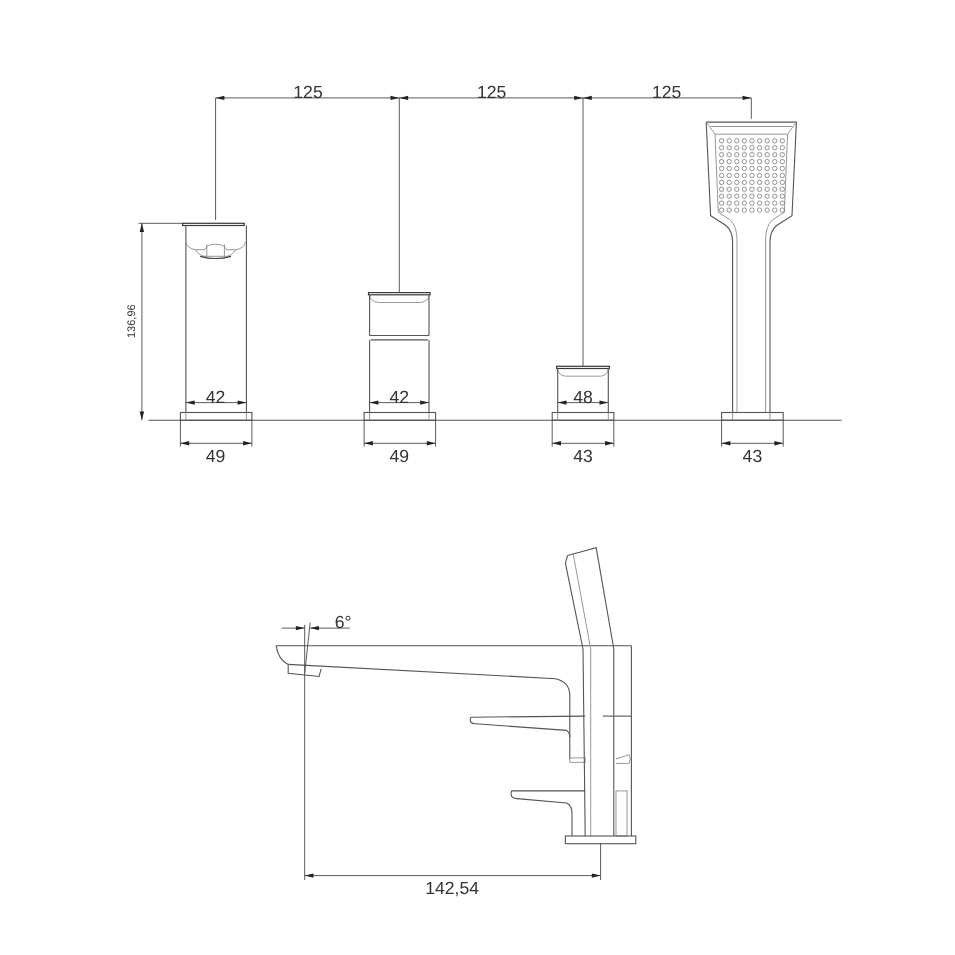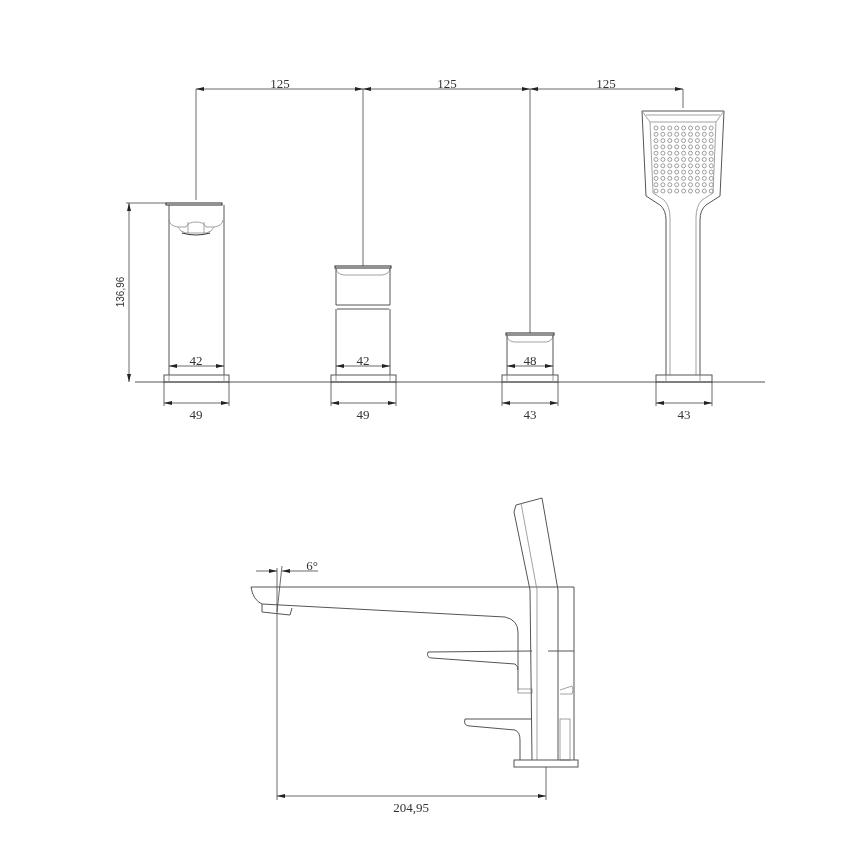--- a/index.html
+++ b/index.html
@@ -4,21 +4,21 @@
   <style>
     html, body { margin: 0; padding: 0; background: #ffffff; }
     body { width: 868px; height: 868px; position: relative; overflow: hidden; }
     svg { position: absolute; left: 0; top: 0; }
     .ln { stroke: #555555; stroke-width: 1; fill: none; }
     .lnd { stroke: #3a3a3a; stroke-width: 1.1; fill: none; }
     .lnl { stroke: #8a8a8a; stroke-width: 0.8; fill: none; }
     .dim { stroke: #444444; stroke-width: 0.8; fill: none; }
     .arw { fill: #222222; stroke: none; }
     .dot { fill: none; stroke: #777777; stroke-width: 0.7; }
-    .lbl { position: absolute; font-family: Liberation Serif, serif; font-size: 13px; color: #333333; white-space: nowrap; transform: translateX(-50%); text-align: center; }
+    .lbl { position: absolute; font-family: Liberation Sans, sans-serif; font-size: 16px; color: #333333; white-space: nowrap; transform: translateX(-50%); text-align: center; }
     .lbl-v { position: absolute; font-family: "Liberation Sans", sans-serif; font-size: 10px; color: #333333; white-space: nowrap; transform: translate(-50%, -50%) rotate(-90deg); }
   </style>
 </head>
 <body>
 
 <svg width="868" height="868" viewBox="0 0 868 868">
 
   <line class="ln" x1="135" y1="382" x2="765" y2="382"></line>
 
   <g>
@@ -280,13 +280,13 @@
 
 <div class="lbl" style="left:363px; top:353px;">42</div>
 <div class="lbl" style="left:363px; top:407px;">49</div>
 
 <div class="lbl" style="left:530px; top:353px;">48</div>
 <div class="lbl" style="left:530px; top:407px;">43</div>
 
 <div class="lbl" style="left:684px; top:407px;">43</div>
 
 <div class="lbl" style="left:312px; top:558px;">6°</div>
-<div class="lbl" style="left:411px; top:800px;">204,95</div>
+<div class="lbl" style="left:411px; top:800px;">142,54</div>
 
 </body></html>

